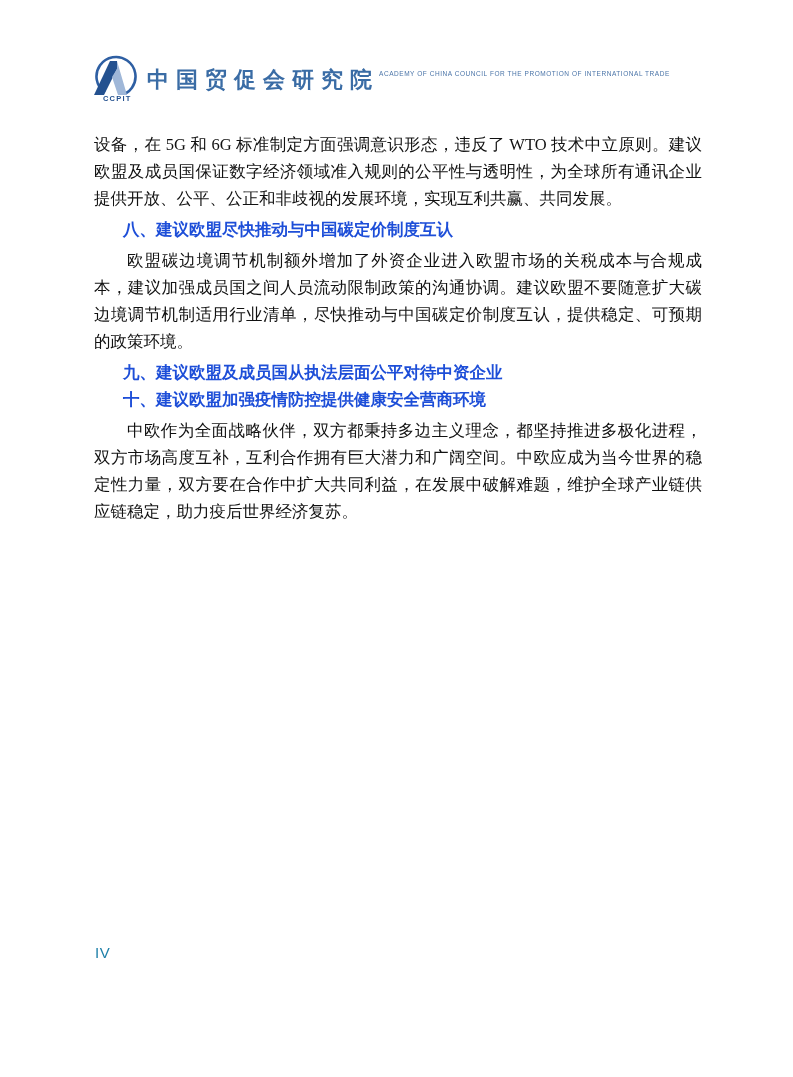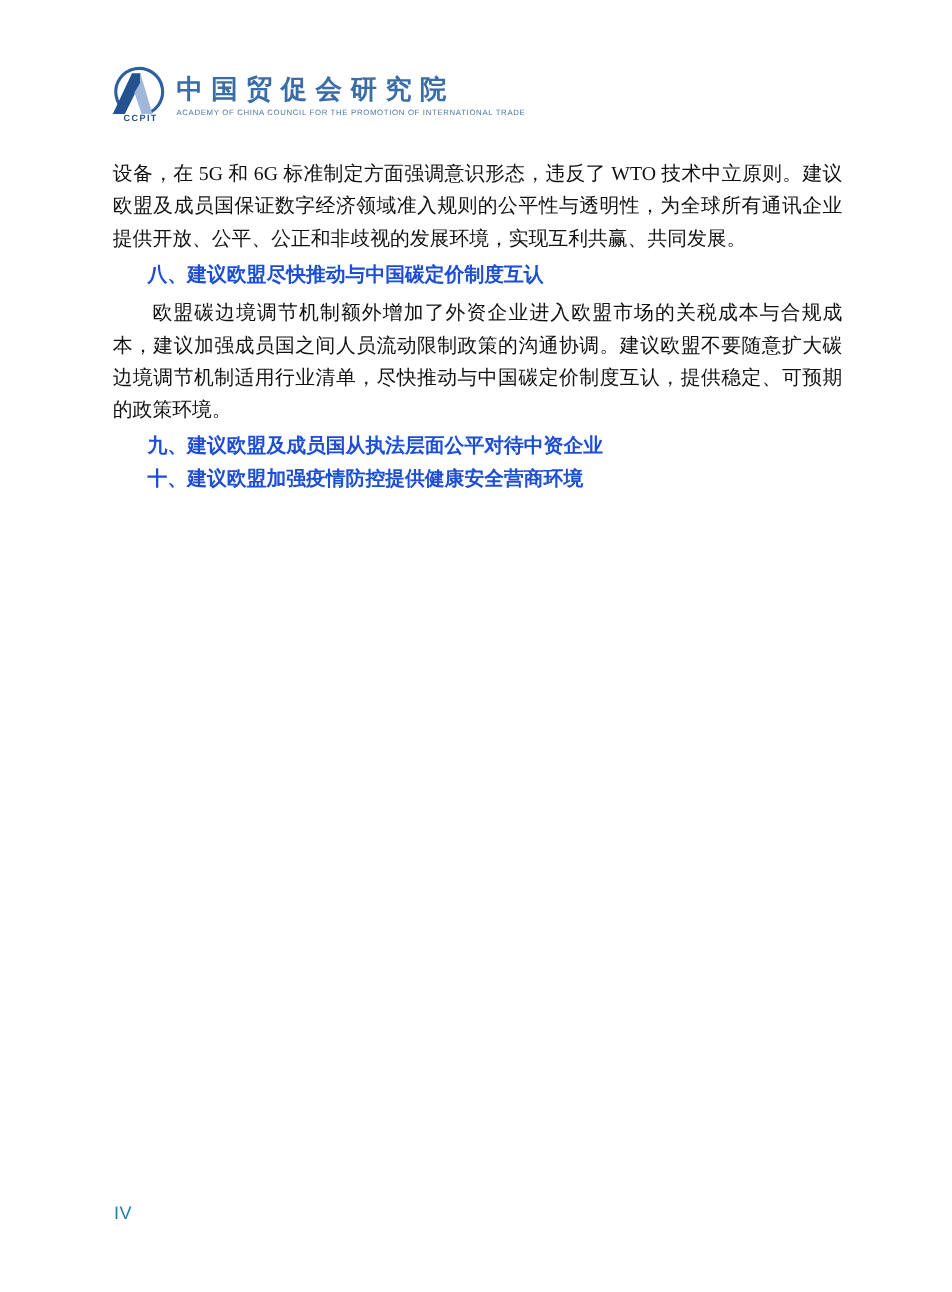--- a/index.html
+++ b/index.html
@@ -25,21 +25,21 @@
     align-items: center;
     gap: 9px;
   }
   .logo-mark {
     width: 48px;
     height: 50px;
     flex: 0 0 auto;
   }
   .logo-text-block {
     display: flex;
-    flex-direction: column;
+    flex-direction: row;
     justify-content: center;
   }
   .logo-title {
     color: #3a6ca5;
     font-size: 22px;
     font-weight: 600;
     letter-spacing: 7px;
     line-height: 26px;
     font-family: "Liberation Serif", serif;
     white-space: nowrap;
@@ -80,21 +80,21 @@
     font-weight: 700;
     text-indent: 2em;
     color: #1d4ed8;
     font-family: "Liberation Sans", sans-serif;
   }
 
   
   .footer {
     position: absolute;
     left: 95px;
-    top: 1003px;
+    top: 944px;
     text-align: right;
   }
   .page-number {
     color: #1d7fa8;
     font-size: 15px;
     font-family: "Liberation Sans", sans-serif;
     letter-spacing: 0.5px;
   }
 </style>
 </head>
@@ -118,19 +118,20 @@
       <div class="logo-subtitle">ACADEMY OF CHINA COUNCIL FOR THE PROMOTION OF INTERNATIONAL TRADE</div>
     </div>
   </div>
 
   <div class="content">
     <p class="para no-indent">设备，在 5G 和 6G 标准制定方面强调意识形态，违反了 WTO 技术中立原则。建议欧盟及成员国保证数字经济领域准入规则的公平性与透明性，为全球所有通讯企业提供开放、公平、公正和非歧视的发展环境，实现互利共赢、共同发展。</p>
     <h3 class="heading">八、建议欧盟尽快推动与中国碳定价制度互认</h3>
     <p class="para">欧盟碳边境调节机制额外增加了外资企业进入欧盟市场的关税成本与合规成本，建议加强成员国之间人员流动限制政策的沟通协调。建议欧盟不要随意扩大碳边境调节机制适用行业清单，尽快推动与中国碳定价制度互认，提供稳定、可预期的政策环境。</p>
     <h3 class="heading">九、建议欧盟及成员国从执法层面公平对待中资企业</h3>
     <h3 class="heading">十、建议欧盟加强疫情防控提供健康安全营商环境</h3>
+    <p class="para">中欧作为全面战略伙伴，双方都秉持多边主义理念，都坚持推进多极化进程，双方市场高度互补，互利合作拥有巨大潜力和广阔空间。中欧应成为当今世界的稳定性力量，双方要在合作中扩大共同利益，在发展中破解难题，维护全球产业链供应链稳定，助力疫后世界经济复苏。</p>
   </div>
 
   <div class="footer">
     <span class="page-number">IV</span>
   </div>
 
 </div>
 
 </body></html>

